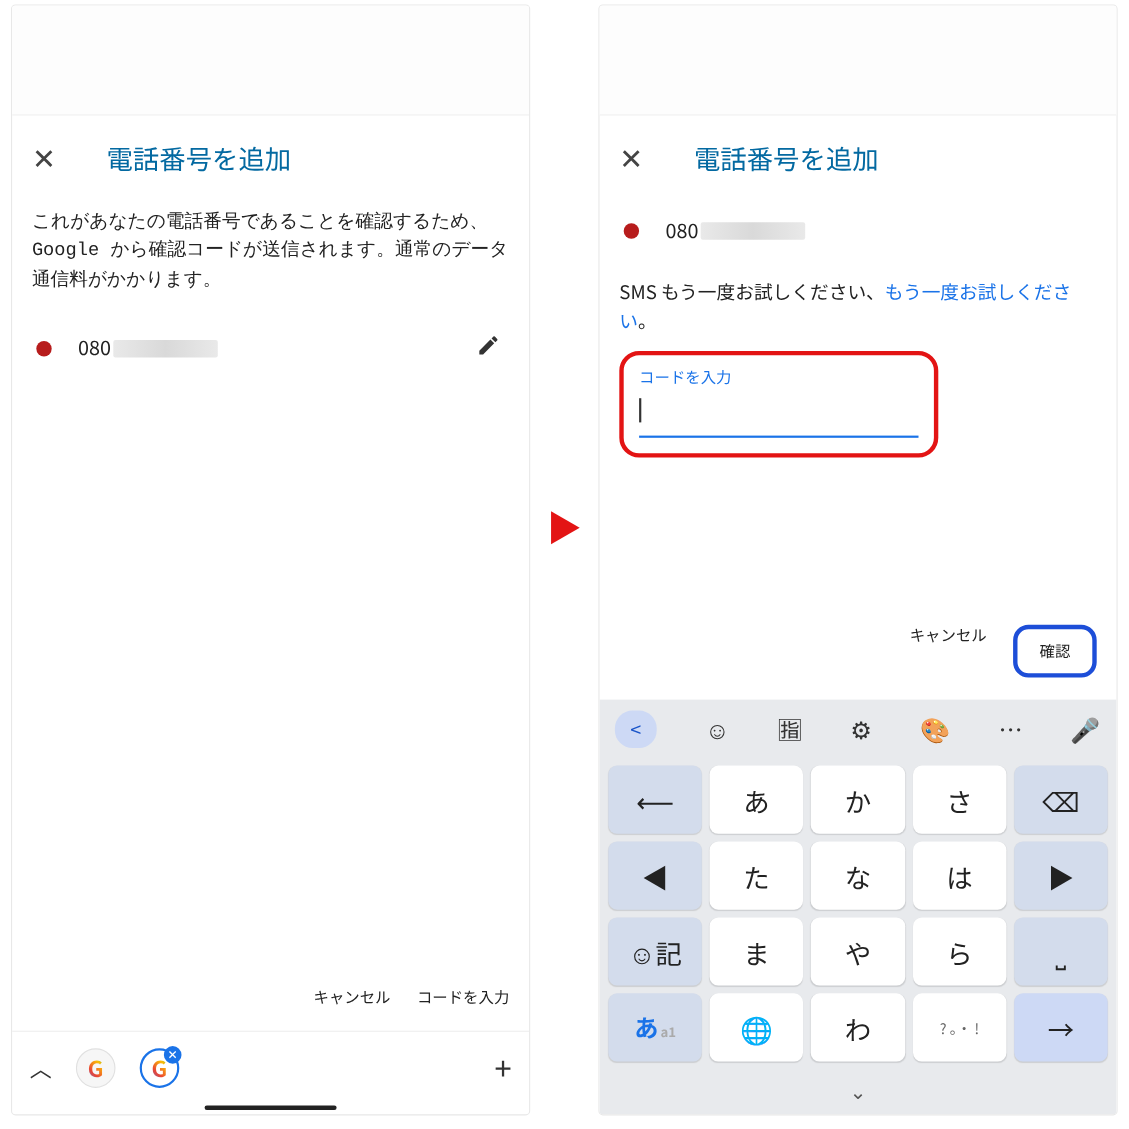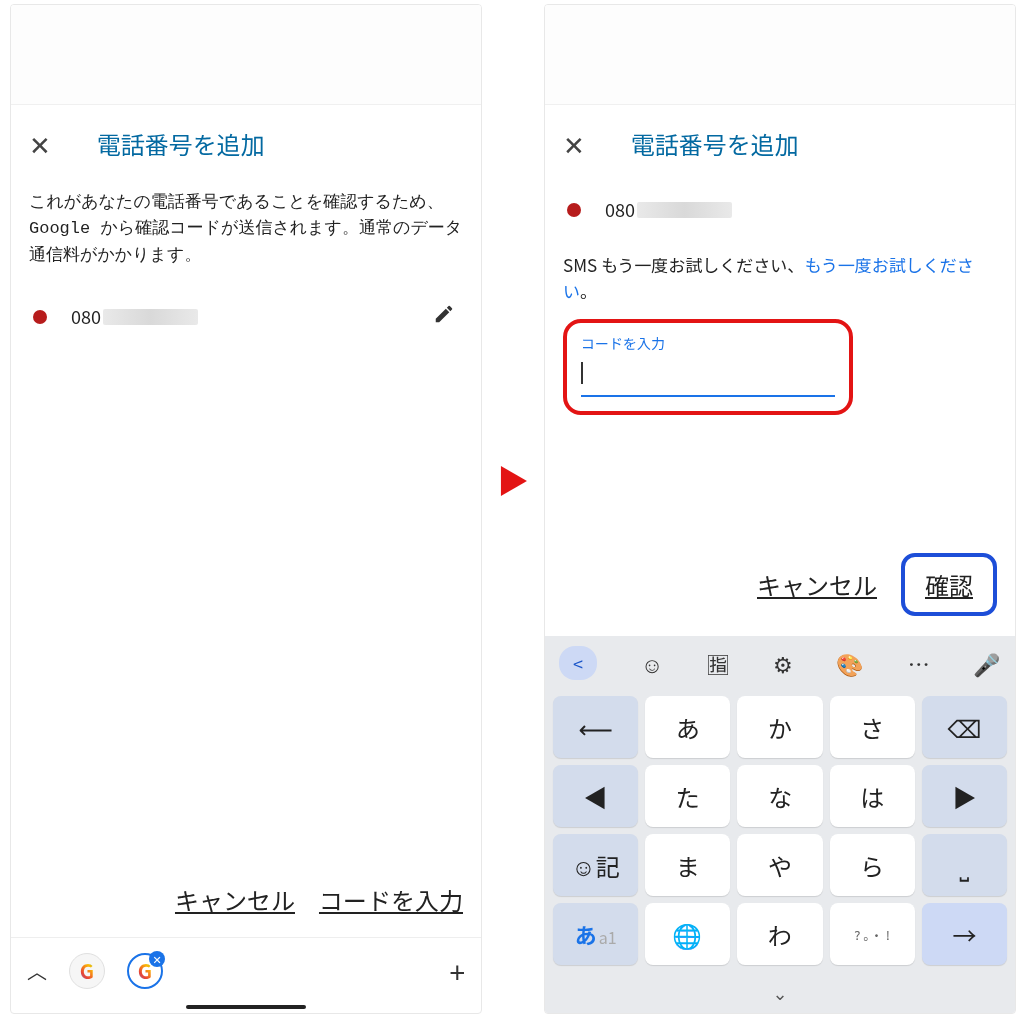--- a/index.html
+++ b/index.html
@@ -51,21 +51,21 @@
   margin-top: 14px; width: 290px;
 }
 .input-label { font-size: 14px; color: #1a73e8; margin-bottom: 4px; }
 .input-line {
   border: none; border-bottom: 2px solid #1a73e8; width: 100%;
   font-size: 18px; padding: 4px 0; outline: none; background: transparent;
 }
 .cursor-bar { display: inline-block; width: 1.5px; height: 22px; background: #333; }
 .actions {
   display: flex; justify-content: flex-end; gap: 24px; padding: 20px 18px;
-  align-items: center; font-size: 24px; color: #222; text-decoration: underline;
+  font-size: 14px; color: #222;
 }
 .confirm-box {
   border: 4px solid #1d4ed8; border-radius: 14px; padding: 10px 20px;
 }
 .tabbar {
   height: 66px; border-top: 1px solid #eee; display: flex; align-items: center;
   padding: 0 16px; gap: 22px;
 }
 .chev-up { font-size: 20px; color: #333; }
 .g-circle {
@@ -104,21 +104,21 @@
 }
 .key.mod { background: #d3dcec; }
 .kbd-handle { text-align: center; padding: 4px 0 8px; color: #555; font-size: 18px; }
 .g-logo {
   font-weight: bold; font-size: 20px;
   background: linear-gradient(45deg,#4285F4,#EA4335,#FBBC05,#34A853);
   -webkit-background-clip: text; color: transparent;
 }
 .mode-key { display:flex; gap:2px; align-items:baseline;}
 .mode-a { color:#1a73e8; font-weight:bold; font-size:22px;}
-.mode-rest { color:#aaa; font-size:16px;}
+.mode-rest { color:#aaa; font-size:12px;font-weight:bold;}
 </style>
 </head>
 <body>
 
 <div class="phones">
 
   <div class="phone">
     <div class="statusbar"></div>
     <div class="header">
       <span class="close-x">✕</span>

